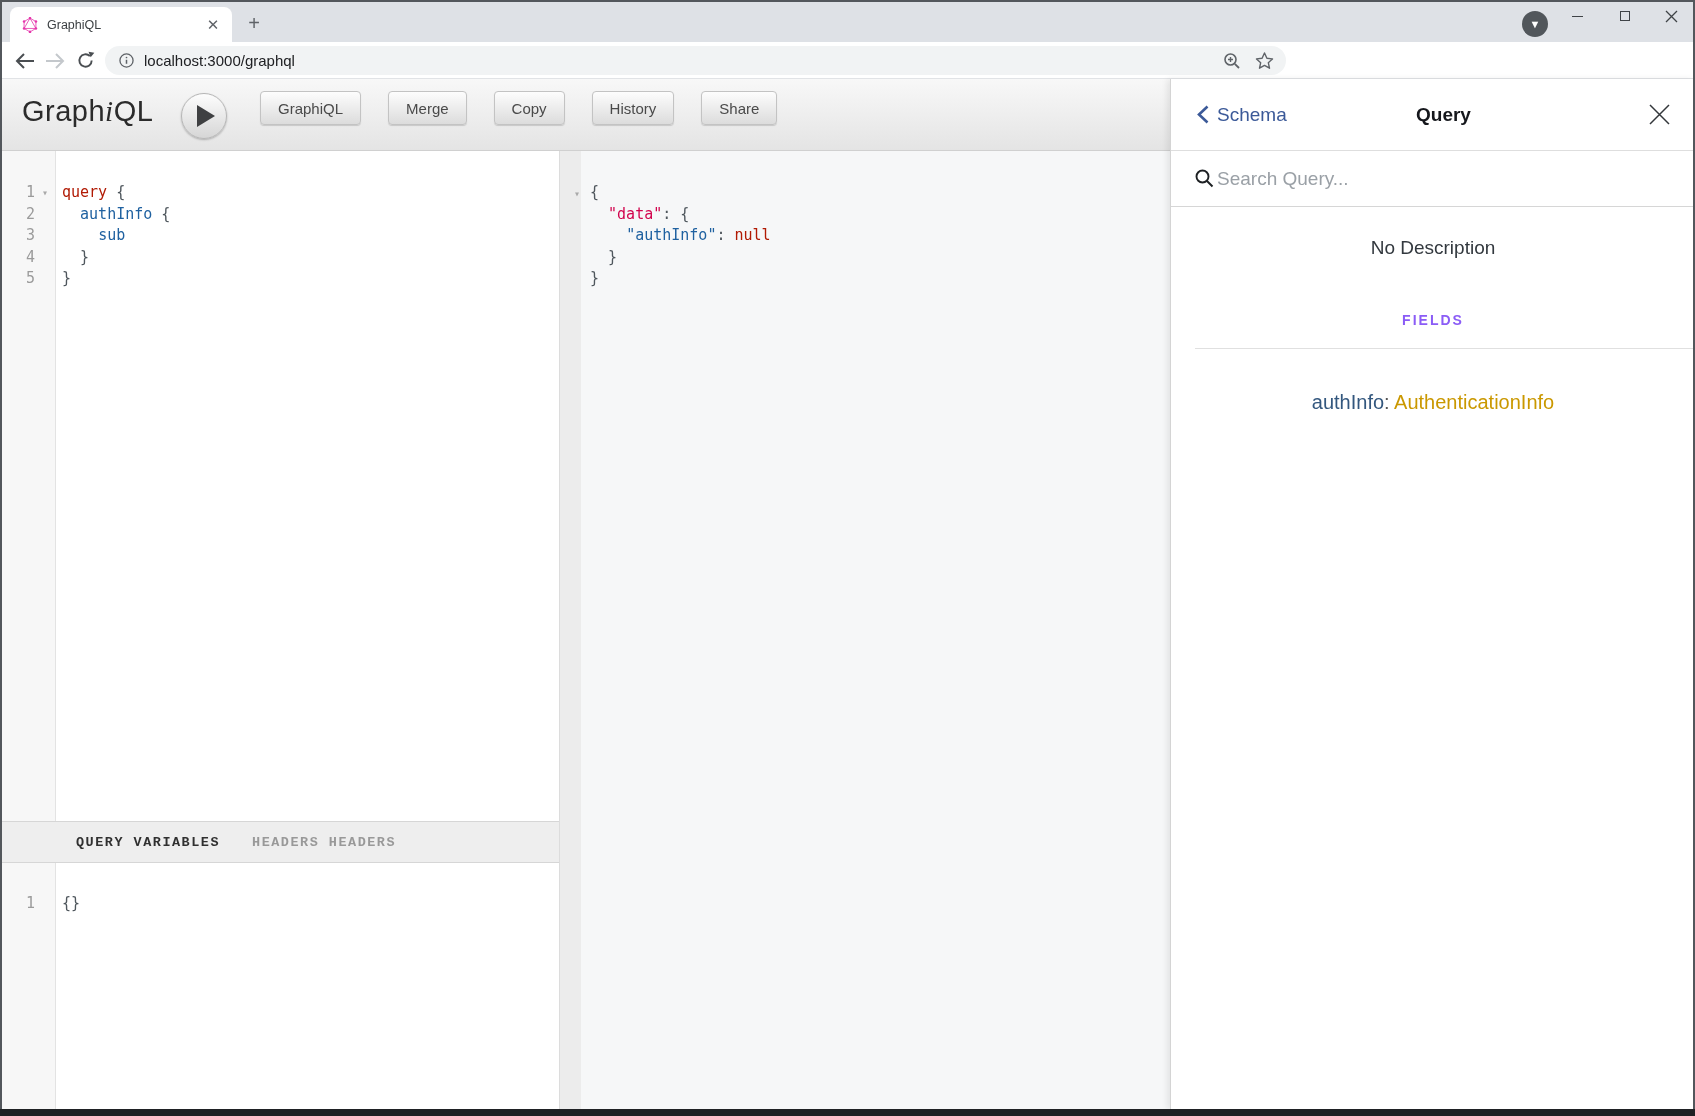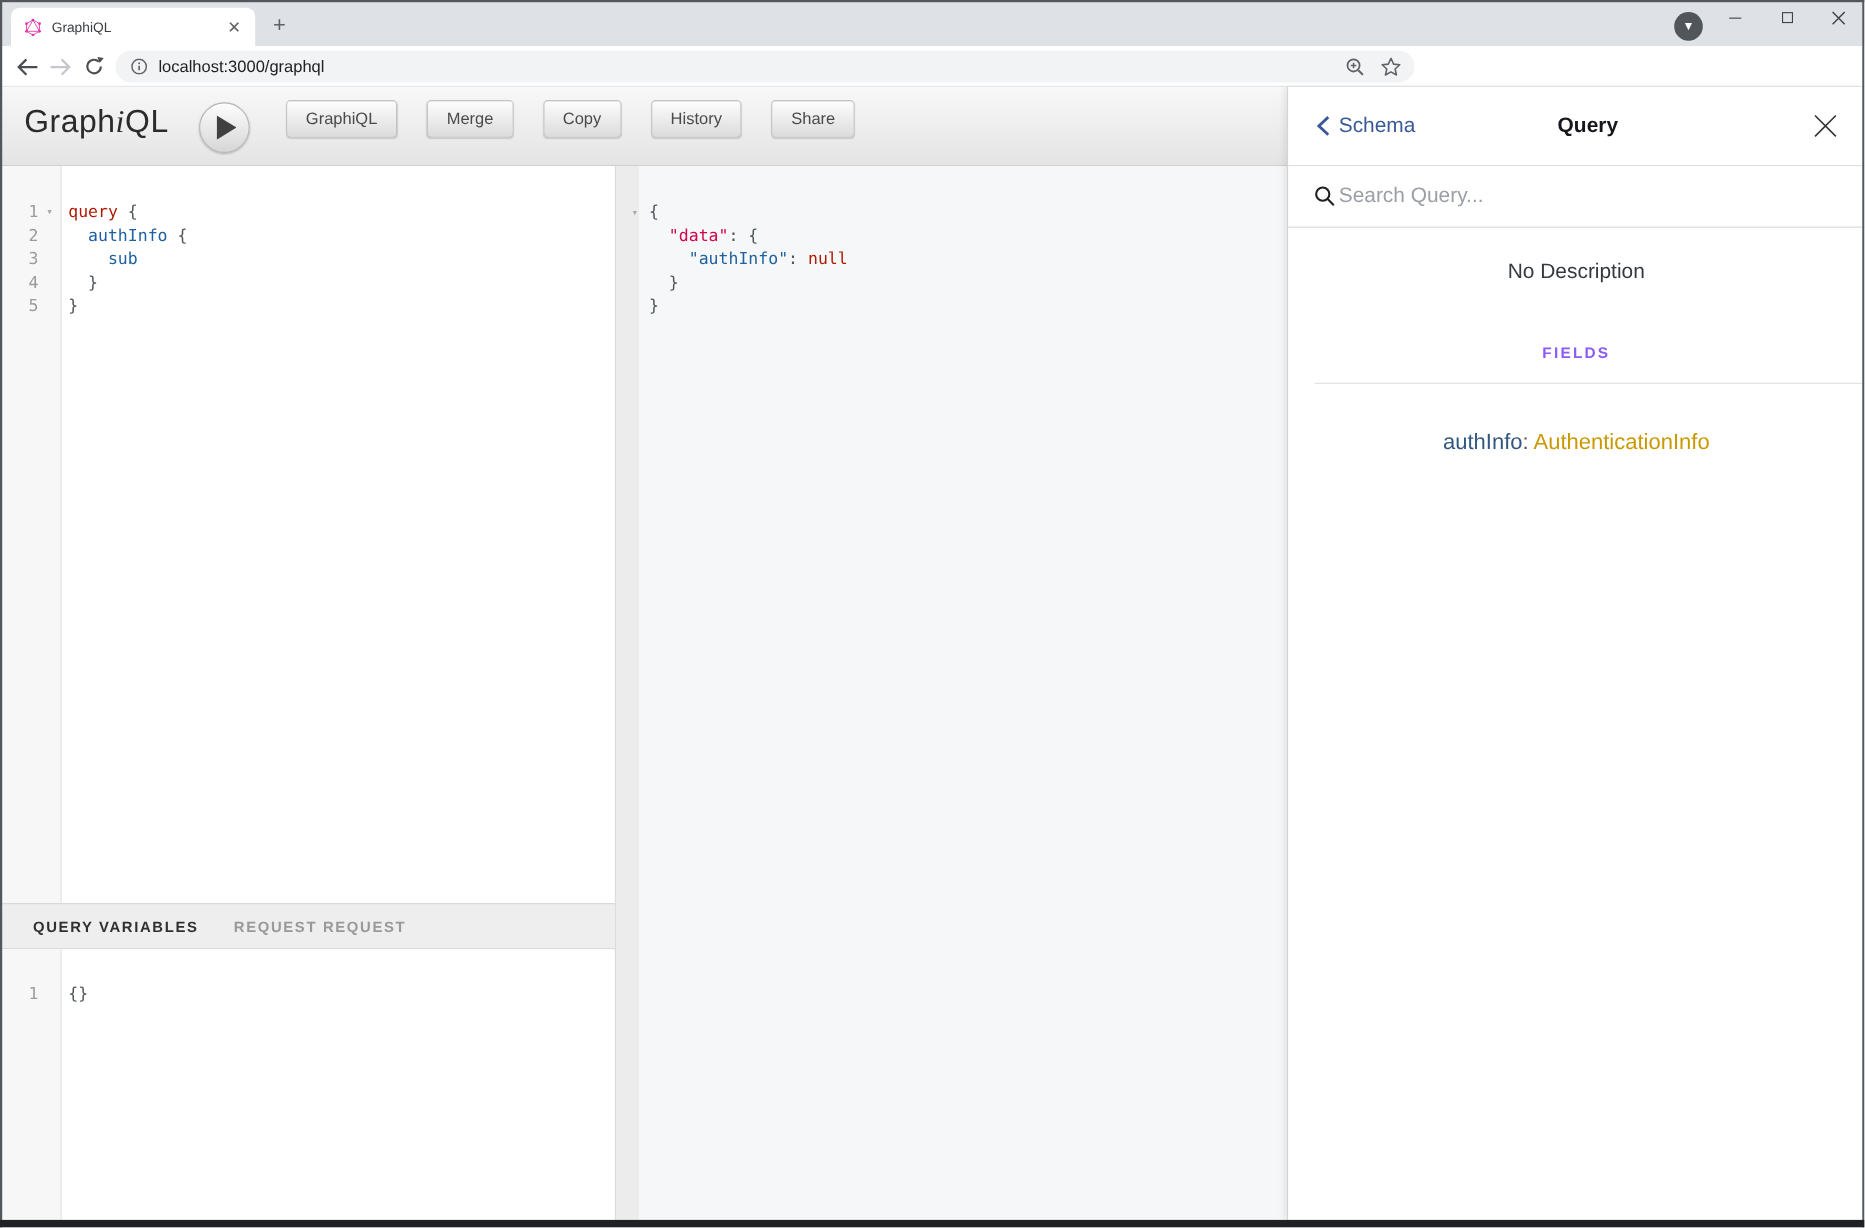--- a/index.html
+++ b/index.html
@@ -101,21 +101,21 @@
   .query-pane .editor-lines, .var-editor .editor-lines { position:relative; z-index:1; }
 
   .tok-k { color:#B11A04; }     
   .tok-p { color:#1F61A0; }     
   .tok-d { color:#D2054E; }     
   .tok-t { color:#4e565c; }     
 
   
   .varbar { position:absolute; left:0; top:821px; width:559px; height:42px; background:#eee;
             border-top:1px solid #d6d6d6; border-bottom:1px solid #d6d6d6;
-            display:flex; align-items:center; padding-left:30px; gap:32px; }
+            display:flex; align-items:center; padding-left:76px; gap:32px;font-family:Liberation Mono, monospace; }
   .vartab { font-size:13.5px; font-weight:bold; letter-spacing:1.5px; }
   .vartab.active { color:#303030; }
   .vartab.inactive { color:#999; }
 
   
   .divider { position:absolute; left:559px; top:151px; width:22px; height:958px; background:#ececec;
              border-left:1px solid #dcdcdc; }
   .result-pane { position:absolute; left:581px; top:151px; width:589px; height:958px; background:#f6f7f8; }
   .result-pane .editor-lines { padding-left:9px; }
   .res-line { position:relative; }
@@ -282,21 +282,21 @@
     </div>
 </div>
 
 <div class="query-pane">
   <div class="gutter-spacer"></div>
   <div class="editor-lines mono" id="query-lines"><div class="ed-line"><div class="gutter-cell mono">1<span class="fold-caret">▾</span></div><span class="code-cell"><span class="tok-k">query</span><span class="tok-t"> {</span></span></div><div class="ed-line"><div class="gutter-cell mono">2</div><span class="code-cell"><span class="tok-t">  </span><span class="tok-p">authInfo</span><span class="tok-t"> {</span></span></div><div class="ed-line"><div class="gutter-cell mono">3</div><span class="code-cell"><span class="tok-t">    </span><span class="tok-p">sub</span></span></div><div class="ed-line"><div class="gutter-cell mono">4</div><span class="code-cell"><span class="tok-t">  }</span></span></div><div class="ed-line"><div class="gutter-cell mono">5</div><span class="code-cell"><span class="tok-t">}</span></span></div></div>
 </div>
 
 <div class="varbar" id="varbar">
     <span class="vartab active">QUERY VARIABLES</span>
-    <span class="vartab inactive">REQUEST REQUEST</span>
+    <span class="vartab inactive">HEADERS HEADERS</span>
   </div>
 
 <div class="var-editor">
   <div class="gutter-spacer"></div>
   <div class="editor-lines mono" id="var-lines"><div class="ed-line"><div class="gutter-cell mono">1</div><span class="code-cell"><span class="tok-t">{}</span></span></div></div>
 </div>
 
 <div class="divider"></div>
 <div class="result-pane">
   <div class="editor-lines mono" id="result-lines"><div class="res-line"><span class="res-caret">▾</span><span class=""><span class="tok-t">{</span></span></div><div class="res-line"><span class=""><span class="tok-t">  </span><span class="tok-d">"data"</span><span class="tok-t">: {</span></span></div><div class="res-line"><span class=""><span class="tok-t">    </span><span class="tok-p">"authInfo"</span><span class="tok-t">: </span><span class="tok-k">null</span></span></div><div class="res-line"><span class=""><span class="tok-t">  }</span></span></div><div class="res-line"><span class=""><span class="tok-t">}</span></span></div></div>

